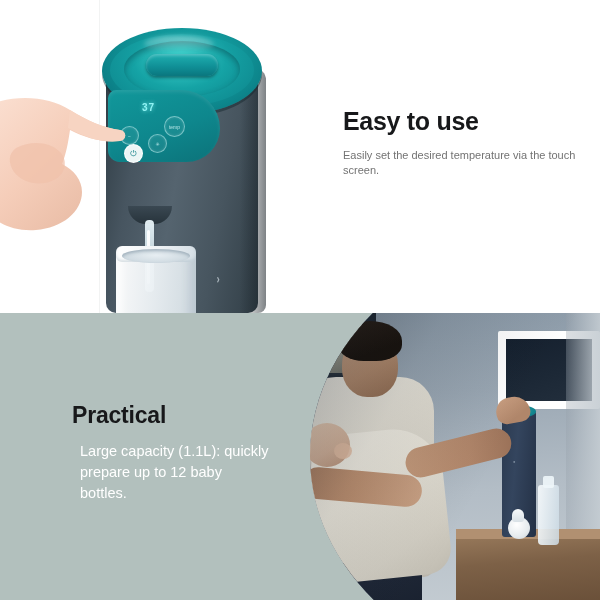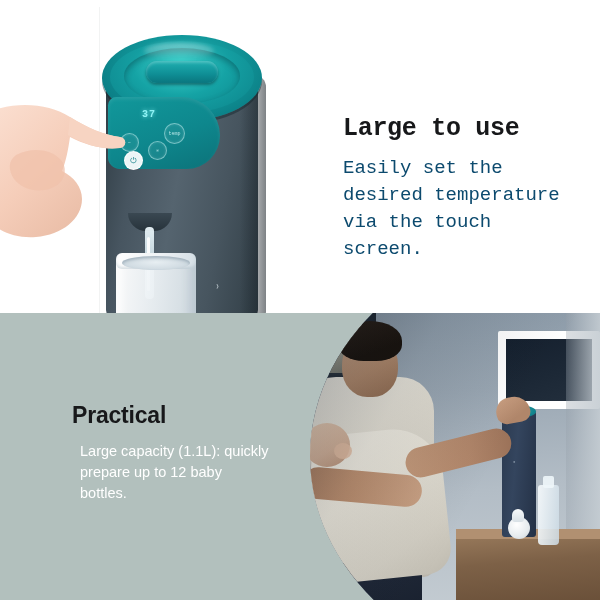--- a/index.html
+++ b/index.html
@@ -14,25 +14,24 @@
     position: relative;
     width: 600px;
     height: 600px;
     overflow: hidden;
     background: #ffffff;
   }
 
   
   .panel-top {
     position: absolute;
-    left: 0; top: 7px;
+    left: 0; top: 0;
     width: 600px; height: 313px;
     background: #ffffff;
     overflow: hidden;
-    font-family: Liberation Mono, monospace;
   }
 
   
   .top-seam {
     position: absolute;
     left: 99px; top: 0;
     width: 1px; height: 313px;
     background: #f2f3f3;
   }
 
@@ -212,23 +211,23 @@
   .headline {
     margin: 0;
     font-size: 25px;
     font-weight: bold;
     letter-spacing: -.3px;
     color: #17181a;
     line-height: 1.1;
   }
   .subcopy {
     margin: 12px 0 0 0;
-    font-size: 19px;
+    font-size: 11px;
     line-height: 1.43;
-    color: #0c4a6e;
+    color: #737373;
   }
 
   
   .panel-bottom {
     position: absolute;
     left: 0; top: 313px;
     width: 600px; height: 287px;
     background: #b2c0bd;
     overflow: hidden;
     text-decoration: underline;
@@ -465,21 +464,21 @@
         </linearGradient>
       </defs>
       <path d="M-10,18 C18,6 52,8 74,22 C92,33 108,40 124,42 C131,43 131,52 124,53
                C106,55 90,50 74,42 C72,56 70,66 66,76 C78,82 86,92 86,104
                C86,124 66,140 40,142 C14,144 -10,132 -10,112 Z" fill="url(#skin)"></path>
       <path d="M74,22 C92,33 108,40 124,42 C131,43 131,52 124,53 C106,55 90,50 72,40 Z" fill="#f7d4c2"></path>
       <path d="M20,60 C36,52 54,54 64,64 C72,72 70,86 58,92 C44,99 26,95 18,84 C12,75 12,66 20,60 Z" fill="#f0c2ab" opacity=".75"></path>
     </svg>
 
     <div class="copy-top">
-      <h2 class="headline">Large to use</h2>
+      <h2 class="headline">Easy to use</h2>
       <p class="subcopy">Easily set the desired temperature via the touch screen.</p>
     </div>
   </div>
 
   <div class="panel-bottom">
 
     <div class="copy-bottom">
       <h2 class="headline-dark">Practical</h2>
       <p class="subcopy-light">Large capacity (1.1L): quickly prepare up to 12 baby bottles.</p>
     </div>

